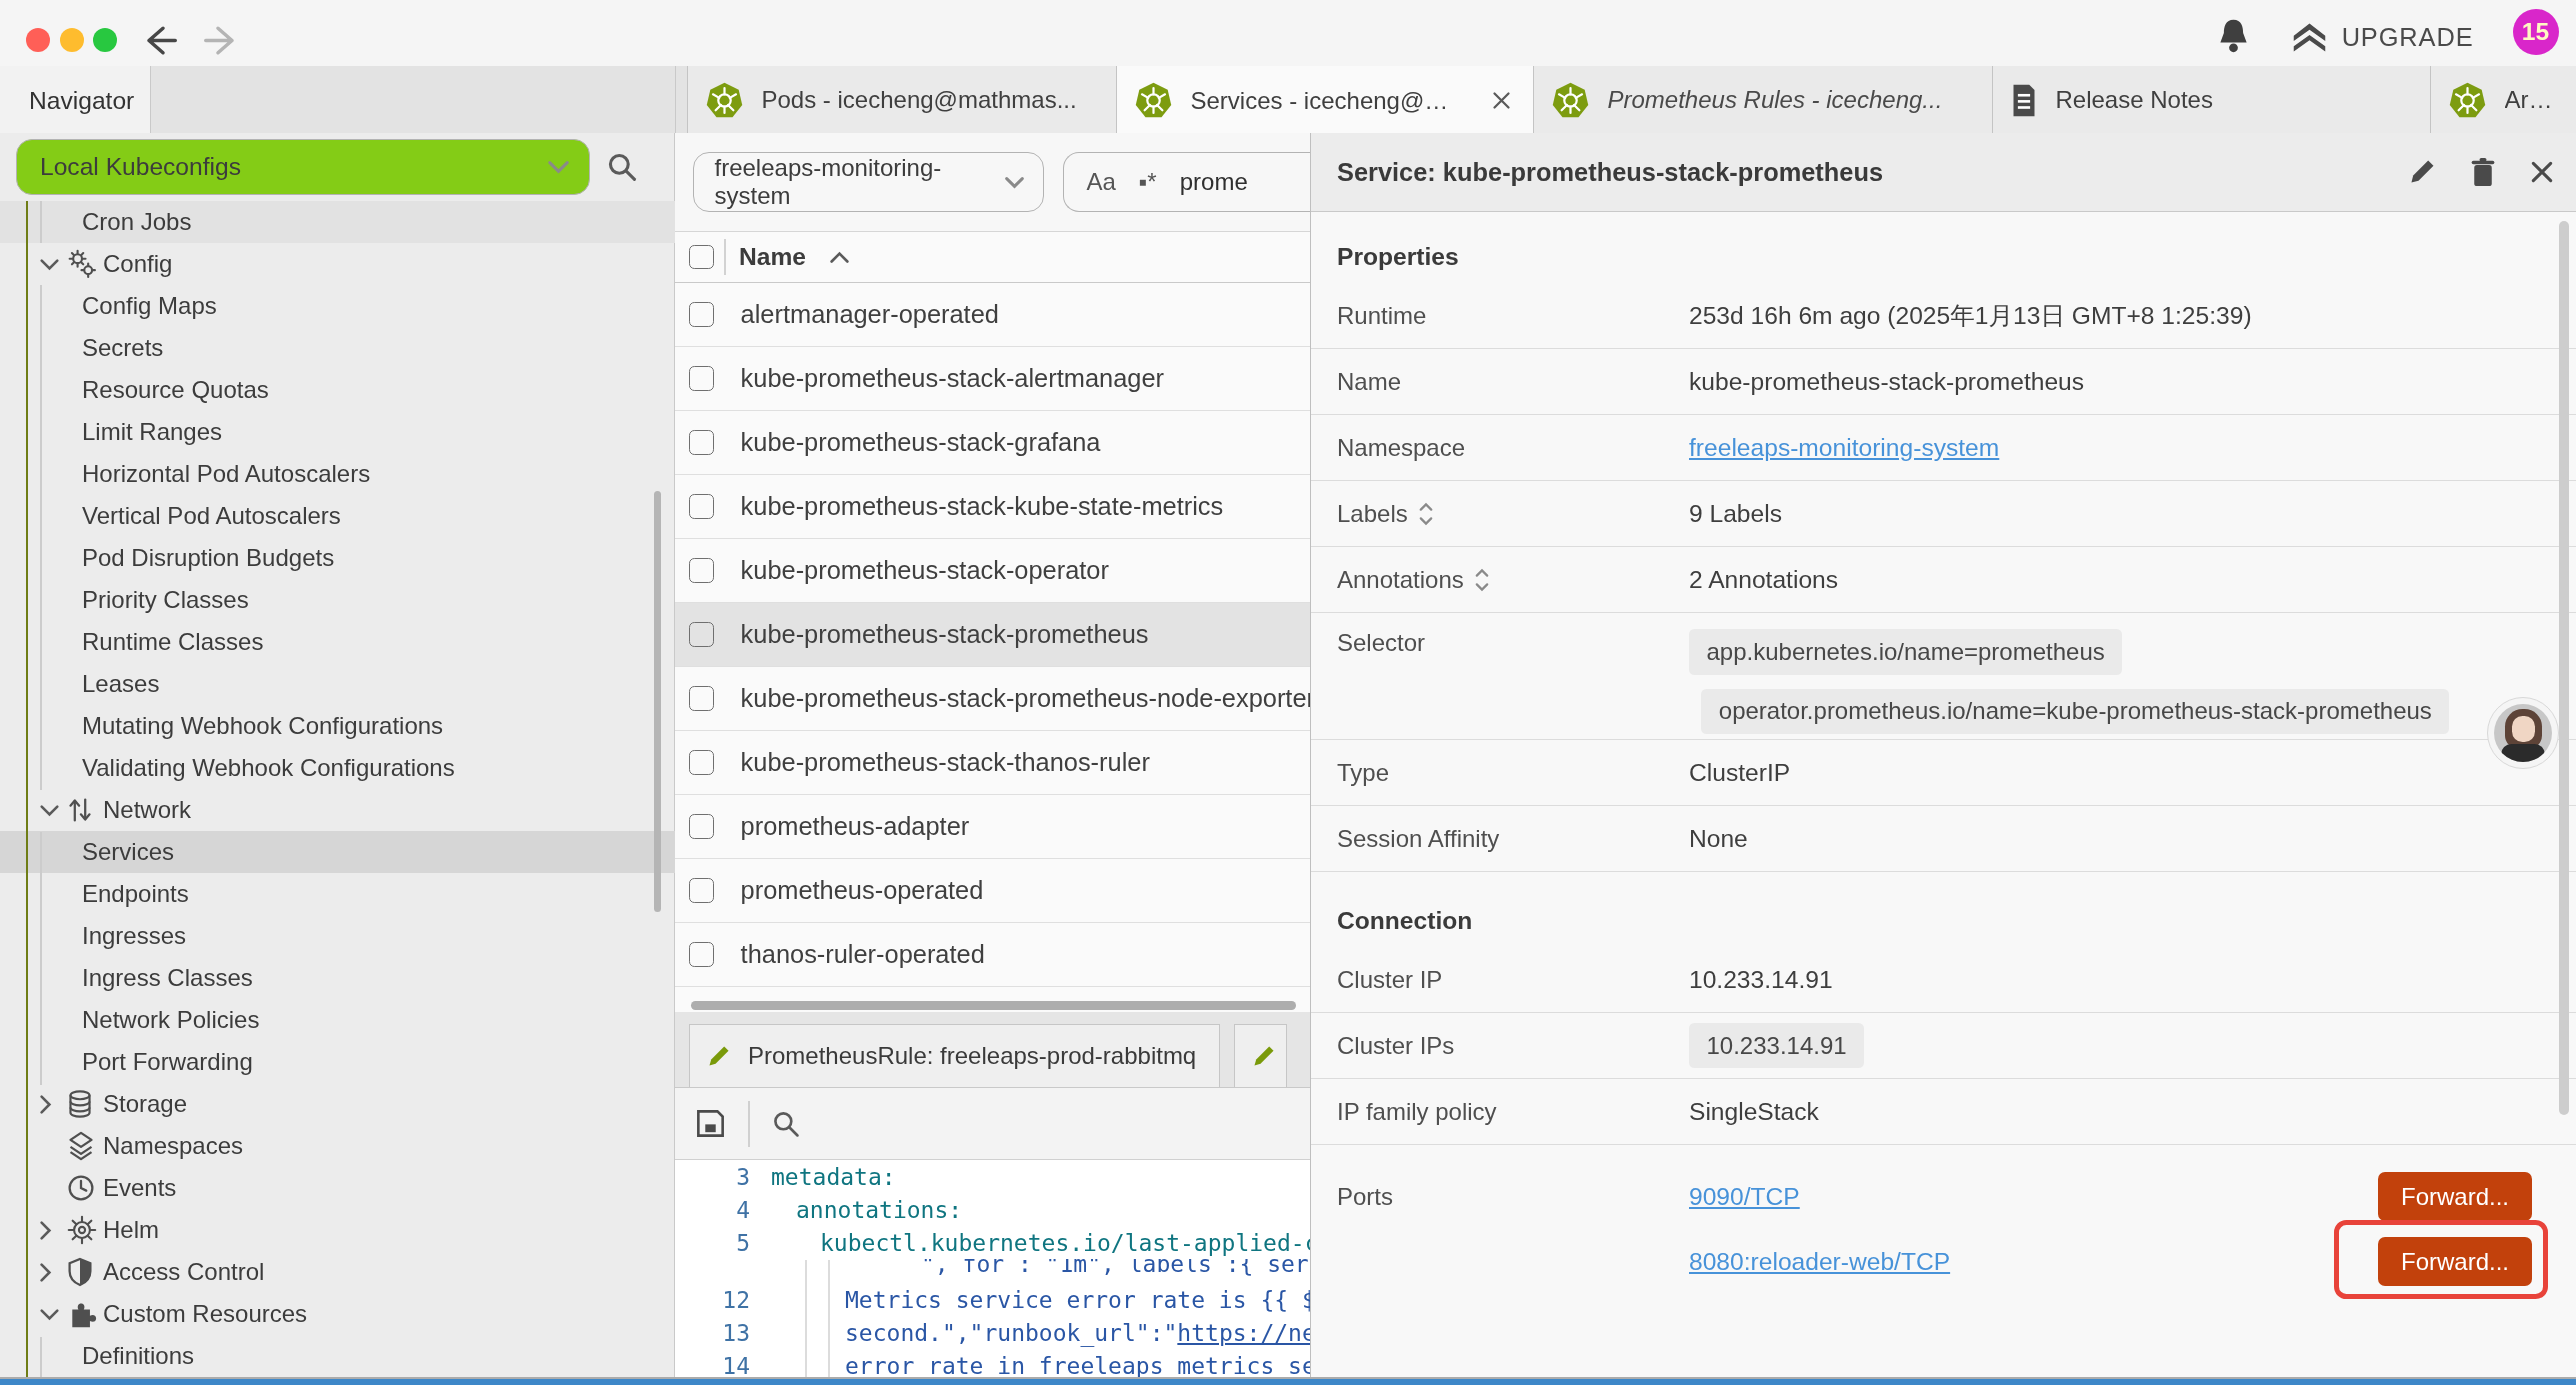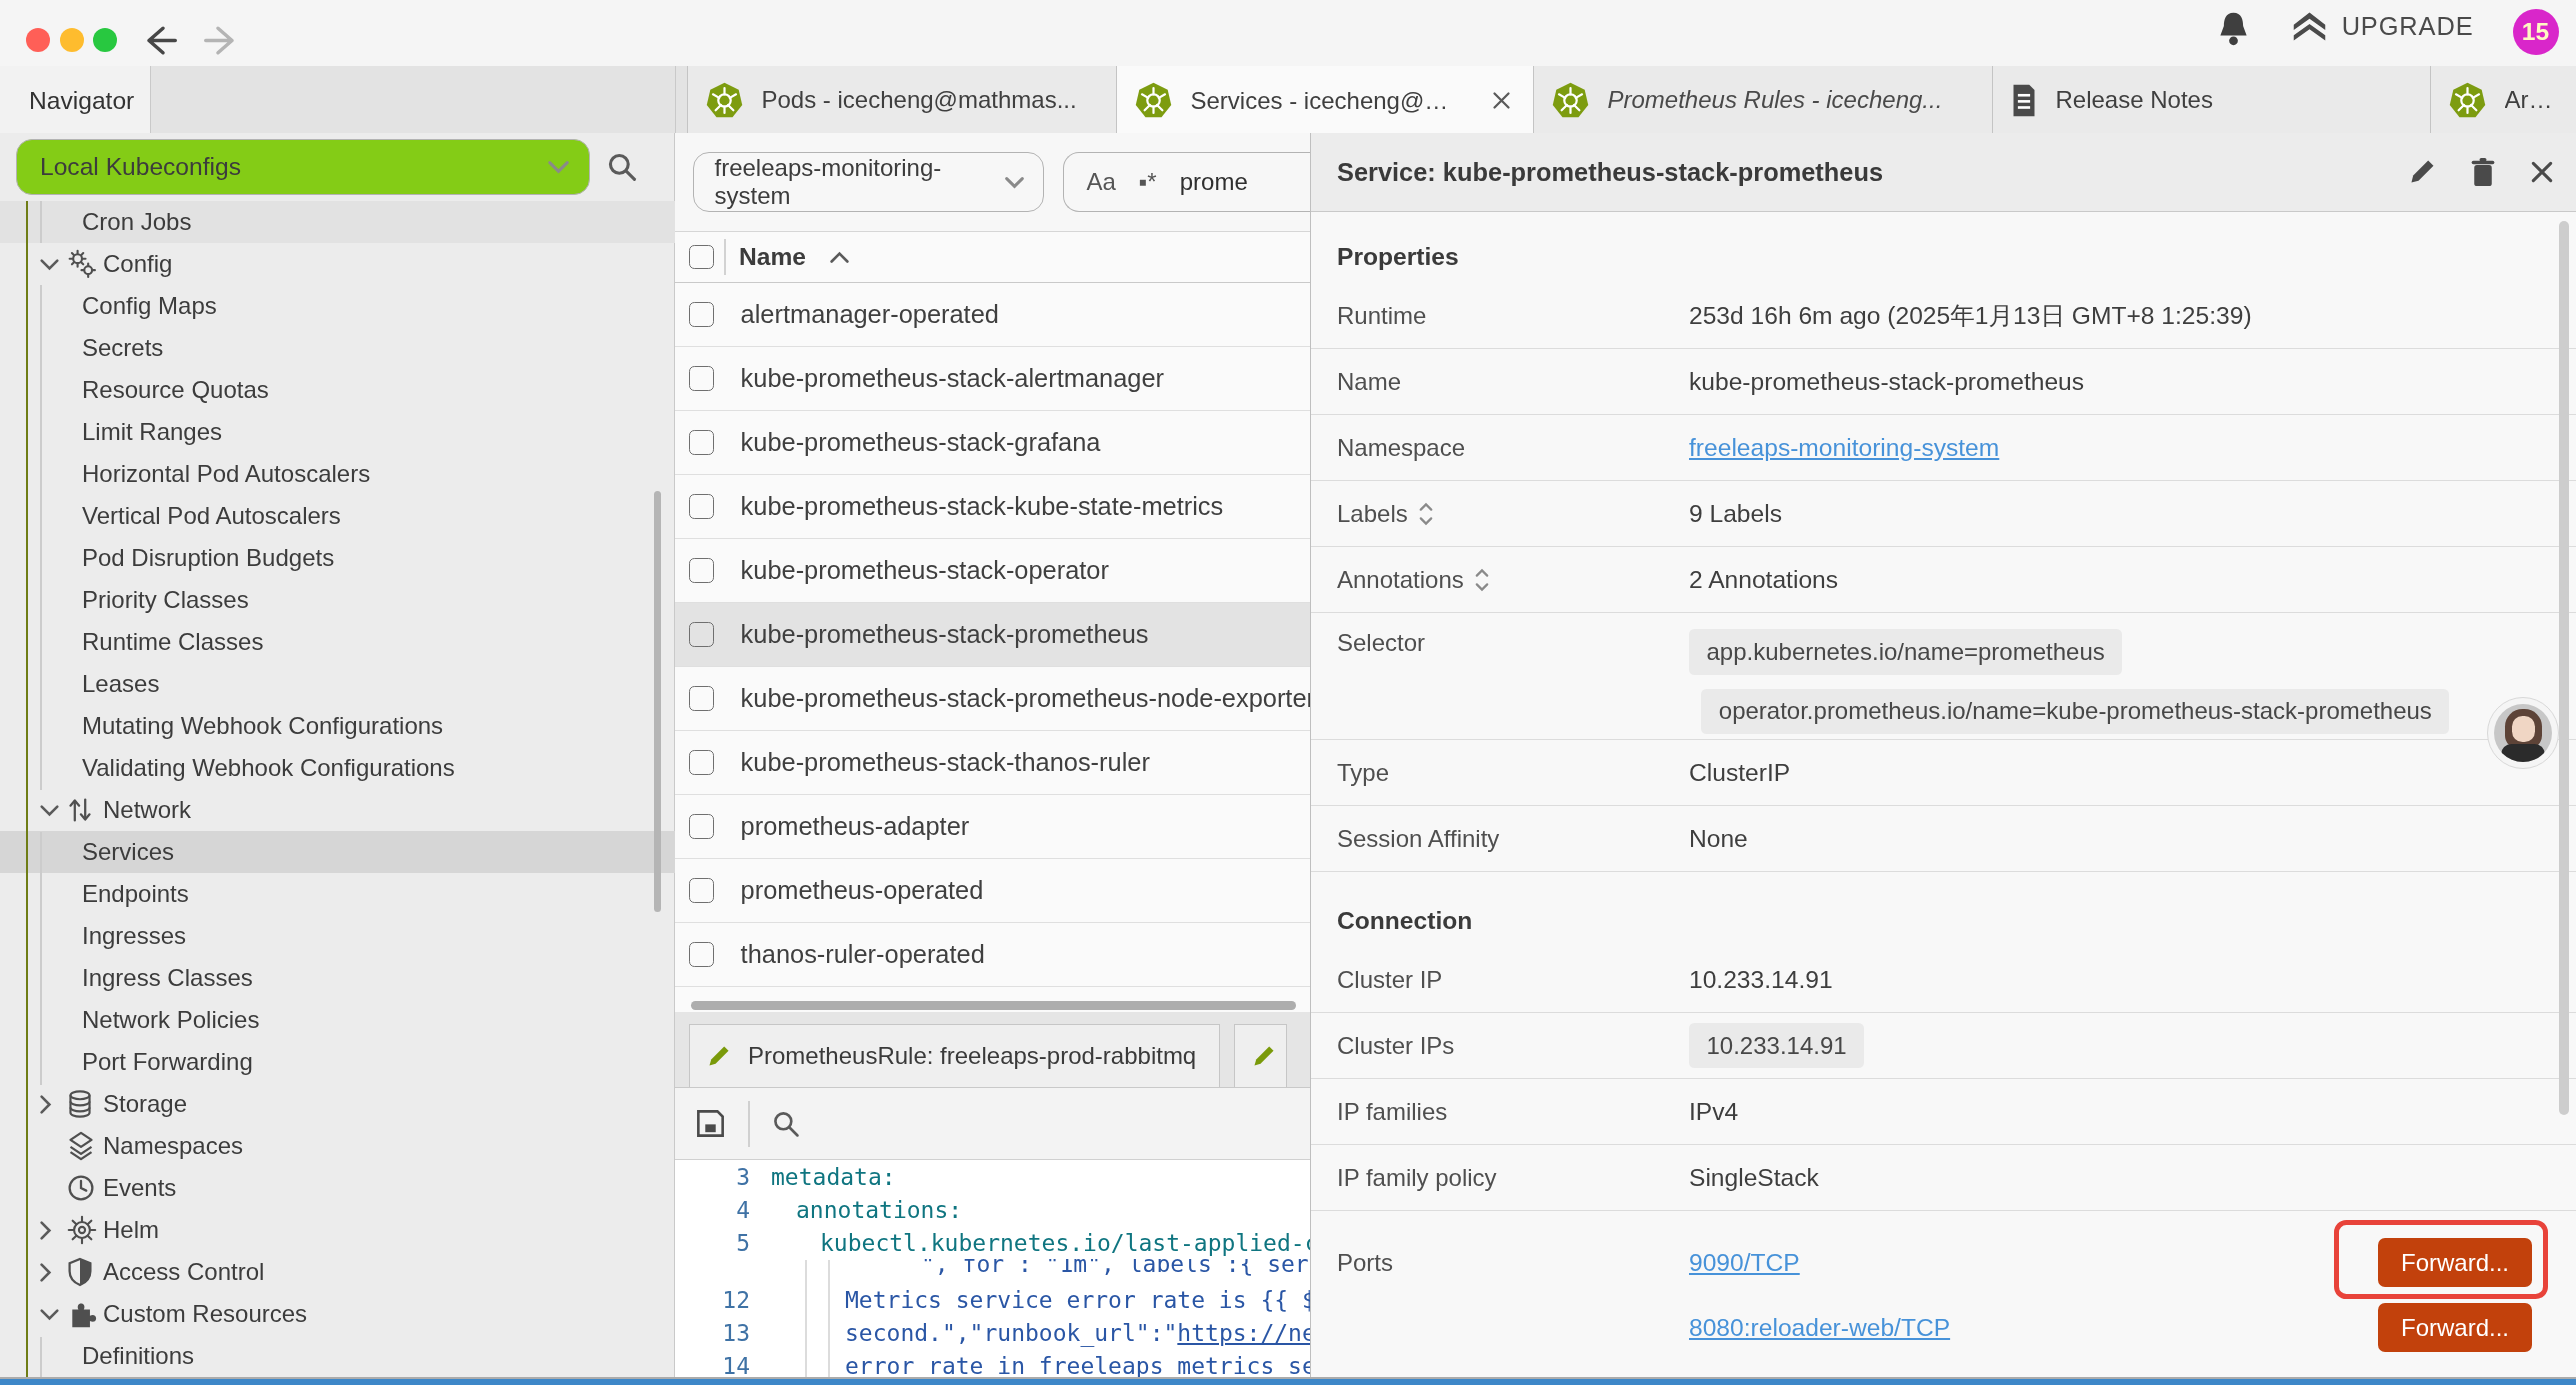--- a/index.html
+++ b/index.html
@@ -5,21 +5,21 @@
   html,body{margin:0;padding:0;background:#888;}
   #app{position:relative;width:2576px;height:1385px;background:#f5f5f5;overflow:hidden;
        font-family:"Liberation Sans","DejaVu Sans",sans-serif;color:#3c3c3c;}
   svg{display:block}
   
   .chrome{position:absolute;left:0;top:0;width:2576px;height:66px;background:#f5f5f5;}
   .lights{position:absolute;left:26px;top:28px;display:flex;gap:9.6px;}
   .light{width:24px;height:24px;border-radius:50%;}
   .l-red{background:#ff5f57}.l-yellow{background:#febc2e}.l-green{background:#28c840}
   .nav-arrows{position:absolute;left:140px;top:23px;display:flex;gap:23px;}
-  .chrome-right{position:absolute;right:17.5px;top:8.8px;display:flex;align-items:flex-start;gap:39px;}
+  .chrome-right{position:absolute;right:17.5px;top:8.8px;display:flex;align-items:flex-end;gap:39px;}
   .upgrade{display:flex;align-items:center;gap:12.3px;color:#4a4a4a;font-size:25.4px;letter-spacing:0.9px;}
   .badge{width:46px;height:46px;border-radius:50%;background:#d926ca;color:#fef9c3;font-size:24.6px;
          display:flex;align-items:center;justify-content:center;font-weight:bold;}
   
   .tabbar{position:absolute;left:0;top:66px;width:2576px;height:68px;background:#e3e3e3;
           border-bottom:1.8px solid #c6c6c6;display:flex;}
   .navzone{width:675px;height:68px;background:#e3e3e3;border-right:1.8px solid #c9c9c9;position:relative;flex:none;}
   .navtab{position:absolute;left:0;top:0;width:151px;height:69px;background:#f2f2f2;
           border-right:1.8px solid #c9c9c9;display:flex;align-items:center;padding-left:29px;
           font-size:24.6px;color:#333;box-sizing:border-box;}
@@ -753,26 +753,20 @@
             <span class="dvalue">10.233.14.91</span>
           </div>
           <div class="drow">
             <div class="dlabel">
               <span class="lt">Cluster IPs</span>
             </div>
             <span class="chip dvalue-chip">10.233.14.91</span>
           </div>
           <div class="drow">
             <div class="dlabel">
-              <span class="lt">IP families</span>
-            </div>
-            <span class="dvalue">IPv4</span>
-          </div>
-          <div class="drow">
-            <div class="dlabel">
               <span class="lt">IP family policy</span>
             </div>
             <span class="dvalue">SingleStack</span>
           </div>
           <div class="portsblock">
             <div class="portrow">
               <div class="dlabel">Ports</div>
               <a class="dlink">9090/TCP</a>
               <button class="fwd">Forward...</button>
             </div>

